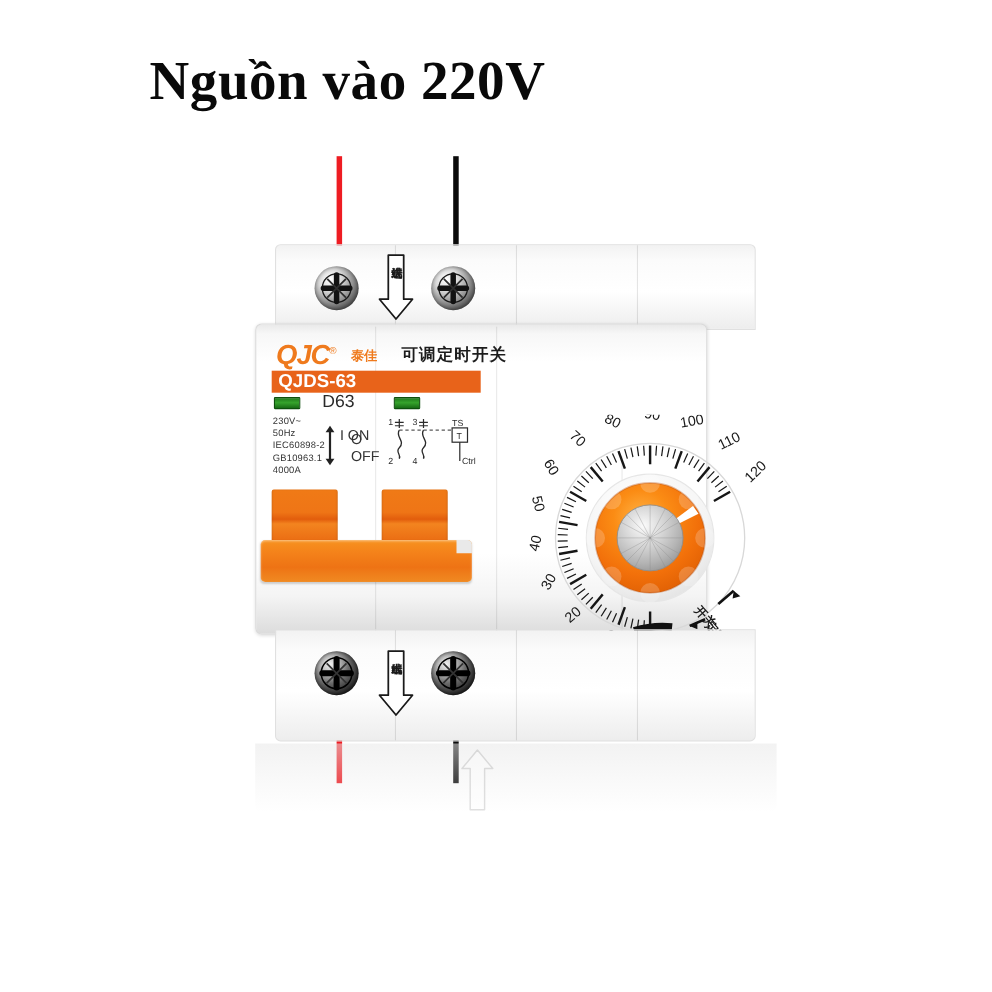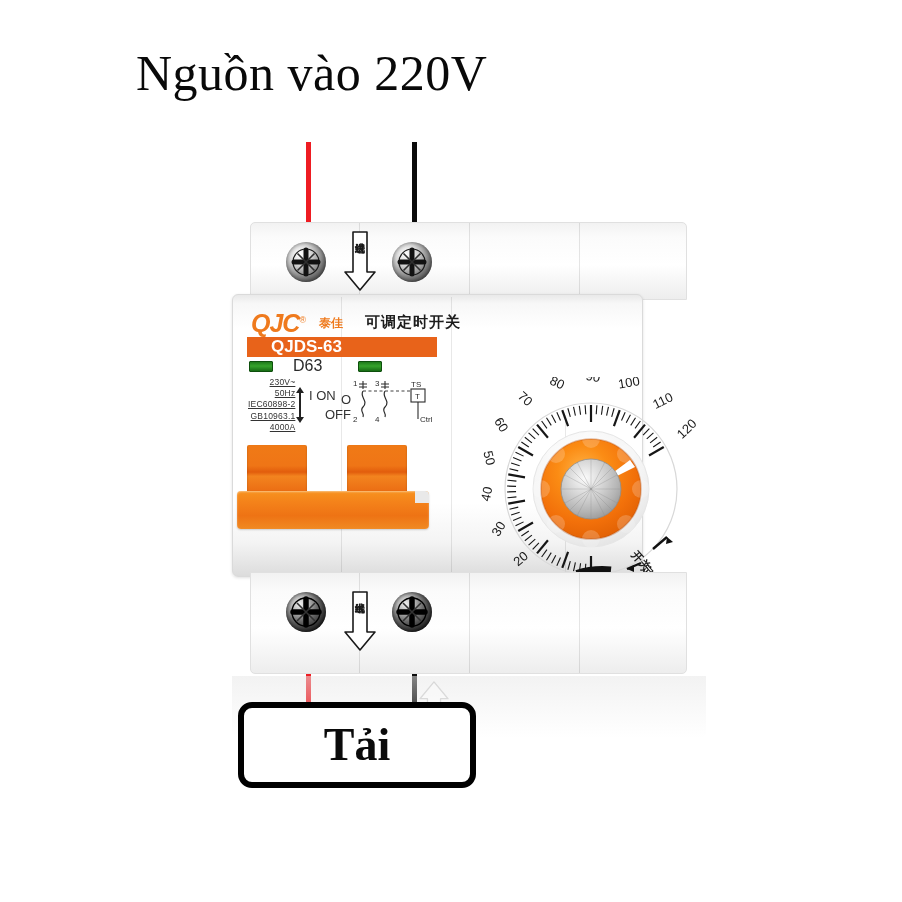--- a/index.html
+++ b/index.html
@@ -19,21 +19,21 @@
   }
 
   
   .title-text {
     position: absolute;
     left: 136px;
     top: 44px;
     width: 640px;
     font-family: "Liberation Serif", "DejaVu Serif", serif;
     font-size: 50px;
-    font-weight: normal;
+    font-weight: bold;
     color: #090909;
     letter-spacing: 0.5px;
     white-space: nowrap;
   }
 
   
   .wire {
     position: absolute;
     width: 5px;
   }
@@ -74,21 +74,20 @@
     top: 72px;
     width: 411px;
     height: 283px;
     background: linear-gradient(to bottom,
                 #e9e9e9 0%, #f7f7f7 3%, #ffffff 12%,
                 #ffffff 74%, #f4f4f4 88%, #dcdcdc 100%);
     border: 1px solid #dadada;
     border-radius: 6px;
     box-sizing: border-box;
     box-shadow: 0 1px 3px rgba(0,0,0,0.12);
-    text-align: right;
   }
   .panel-seam {
     position: absolute;
     top: 2px;
     bottom: 2px;
     width: 1px;
     background: rgba(0,0,0,0.09);
   }
 
   
@@ -135,21 +134,21 @@
     width: 190px;
     height: 20px;
     background: #e8631a;
     display: flex;
     align-items: center;
   }
   .model-text {
     color: #ffffff;
     font-size: 17px;
     font-weight: bold;
-    padding-left: 24px;
+    padding-left: 6px;
     letter-spacing: 0px;
   }
   .led {
     position: absolute;
     top: 66px;
     width: 24px;
     height: 11px;
     background: linear-gradient(to bottom, #1f7a1b, #36a32c 45%, #176b14);
     border: 1px solid #0d4f0c;
     border-radius: 1px;
@@ -169,21 +168,20 @@
   
   .spec {
     position: absolute;
     left: 15px;
     top: 82px;
     font-size: 8.5px;
     line-height: 11.2px;
     color: #333333;
     font-family: "Liberation Sans", sans-serif;
     letter-spacing: 0.2px;
-    text-decoration: underline;
   }
   .onoff {
     position: absolute;
     left: 66px;
     top: 93px;
     width: 52px;
     height: 34px;
     font-size: 13px;
     color: #333333;
   }
@@ -630,17 +628,14 @@
     </div>
 
   </div>
 
   <div class="reflection">
     <svg class="refl-arrow" width="36" height="58" viewBox="0 0 36 62">
       <path d="M11 60 L25 60 L25 20 L33 20 L18 2 L3 20 L11 20 Z" fill="#ffffff" stroke="#9a9a9a" stroke-width="1.4" stroke-linejoin="round"></path>
     </svg>
   </div>
 
-  <div class="load-box">
-    <span class="load-text">Tải</span>
-  </div>
 
 </div>
 
 </body></html>

